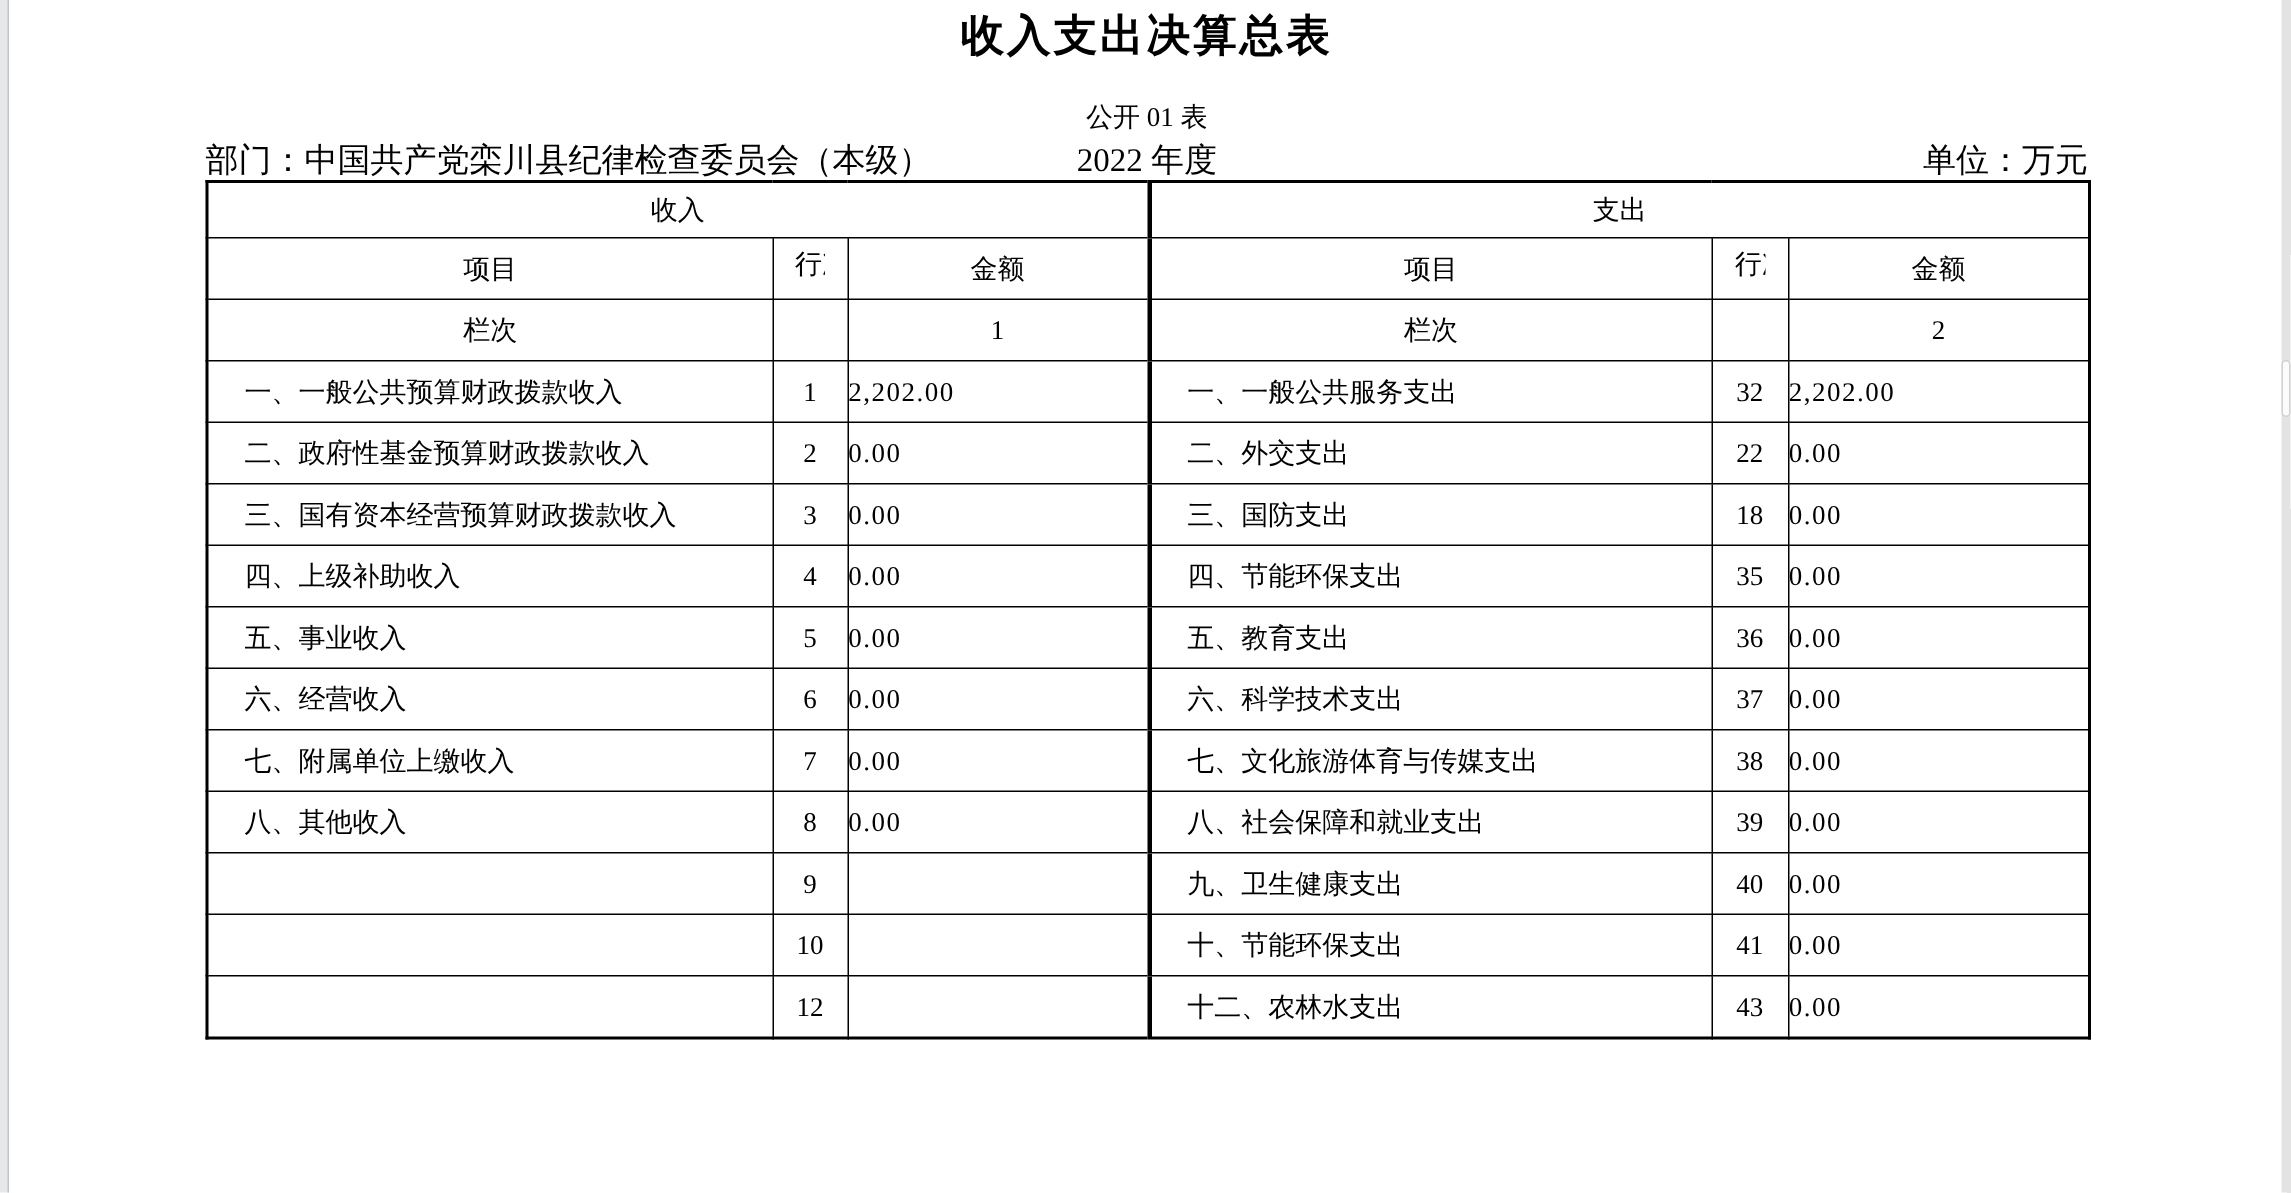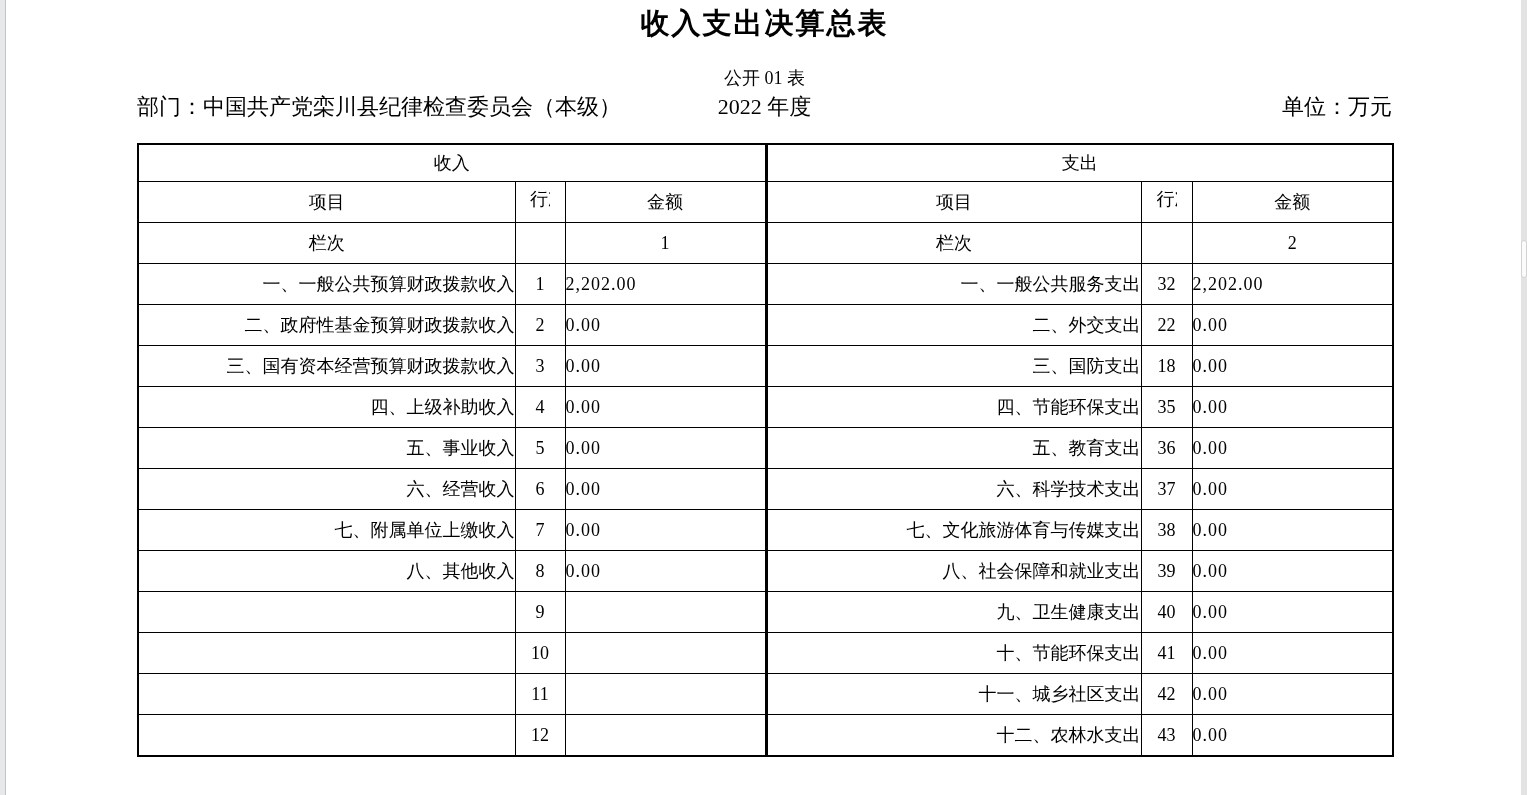--- a/index.html
+++ b/index.html
@@ -31,30 +31,30 @@
   .meta-row{
     position:absolute;top:92px;left:137px;width:1255px;height:24px;font-size:22px;
   }
   .meta-row .dept{position:absolute;left:0;top:0;}
   .meta-row .year{position:absolute;left:0;top:0;width:100%;text-align:center;}
   .meta-row .unit{position:absolute;right:0;top:0;}
 
   table.budget-table{
     position:absolute;top:120px;left:137px;width:1255px;
     border-collapse:collapse;table-layout:fixed;
-    font-size:18px;border:2.5px solid #000;margin-top:23px;
+    font-size:18px;border:2.5px solid #000;
   }
   .budget-table td{
     border:1.5px solid #000;padding:0;height:40px;
     text-align:center;vertical-align:middle;overflow:hidden;
     white-space:nowrap;
   }
   .budget-table tr.r-section td{height:36px;}
   .budget-table td.divL{border-left-width:3px;}
-  .budget-table td.c-item{text-align:right;padding-left:2px;}
+  .budget-table td.c-item{text-align:left;padding-left:24px;}
   .budget-table td.c-amount{text-align:left;padding-right:12px;letter-spacing:1px;}
   .rowno-clip{
     width:20px;height:40px;margin:0 auto;overflow:hidden;
     line-height:26px;padding-top:4px;box-sizing:border-box;text-align:center;
   }
 </style>
 </head>
 <body>
 
 <div class="left-edge"></div>
@@ -181,28 +181,20 @@
       <tr>
         <td class="c-item"></td>
         <td class="c-rowno">10</td>
         <td class="c-amount"></td>
         <td class="c-item divL">十、节能环保支出</td>
         <td class="c-rowno">41</td>
         <td class="c-amount">0.00</td>
       </tr>
       <tr>
         <td class="c-item"></td>
-        <td class="c-rowno">11</td>
-        <td class="c-amount"></td>
-        <td class="c-item divL">十一、城乡社区支出</td>
-        <td class="c-rowno">42</td>
-        <td class="c-amount">0.00</td>
-      </tr>
-      <tr>
-        <td class="c-item"></td>
         <td class="c-rowno">12</td>
         <td class="c-amount"></td>
         <td class="c-item divL">十二、农林水支出</td>
         <td class="c-rowno">43</td>
         <td class="c-amount">0.00</td>
       </tr>
     </tbody>
 </table>
 
 </body></html>

